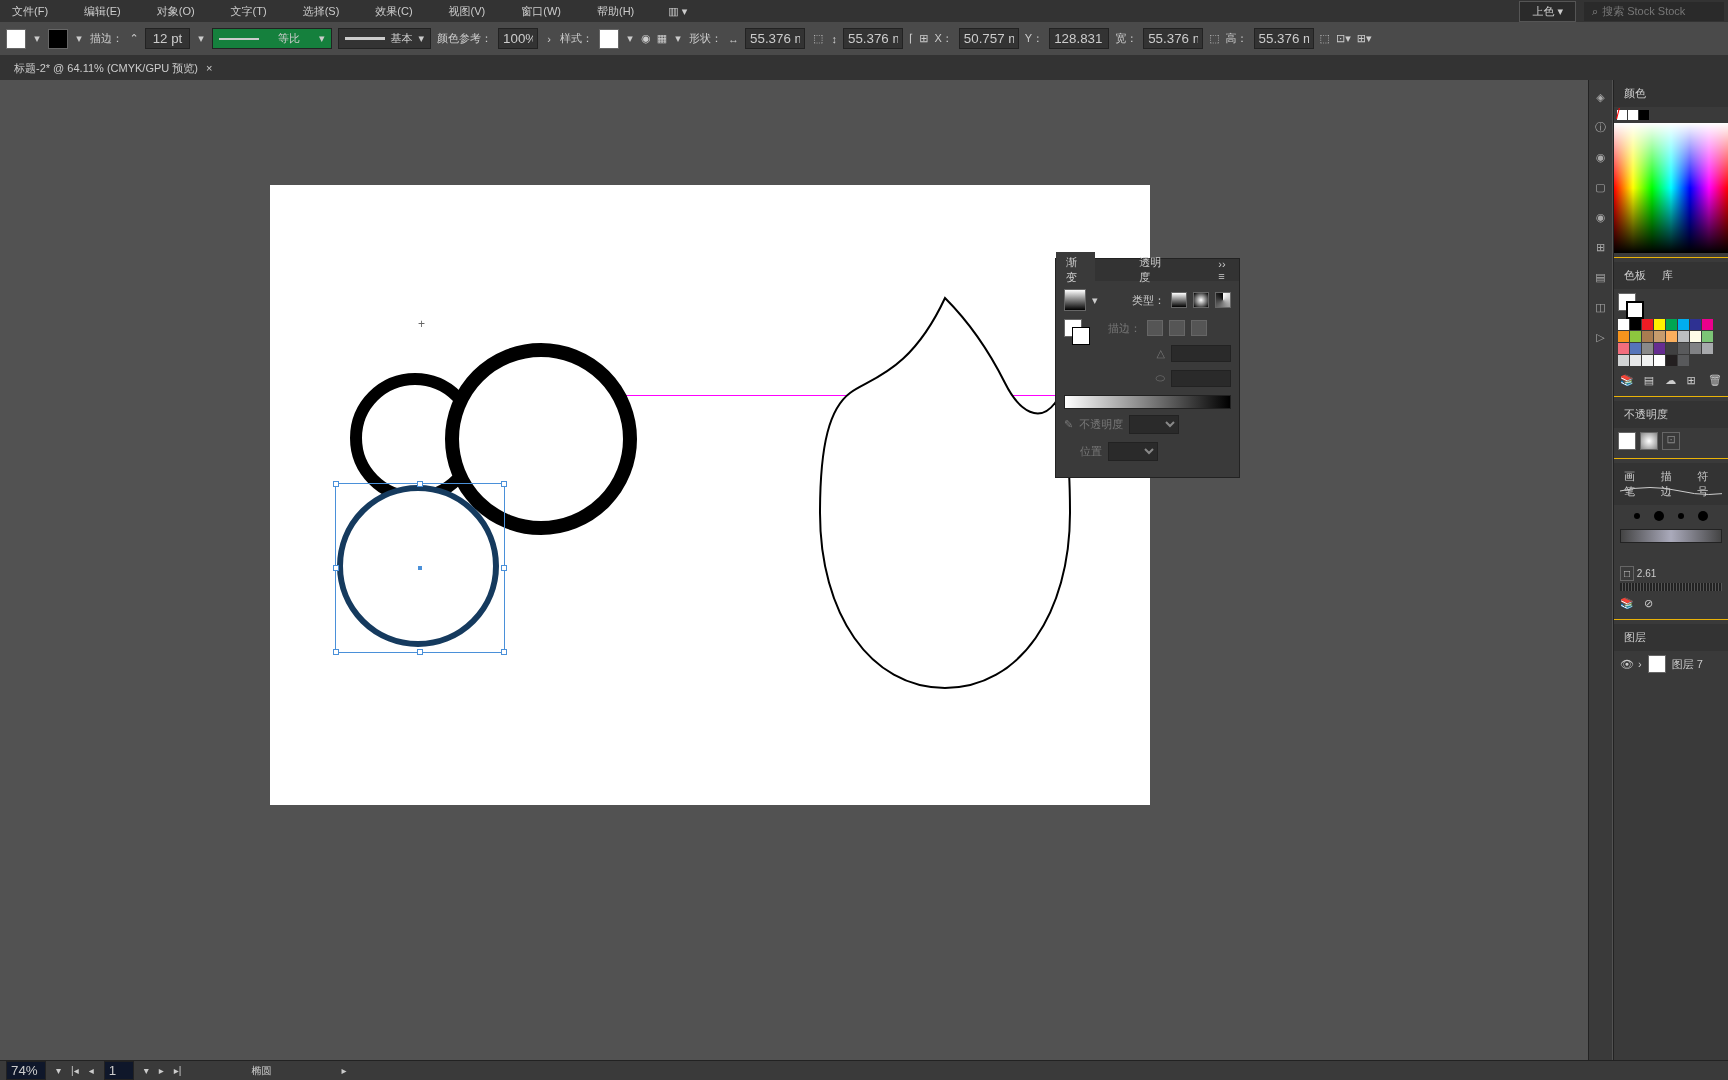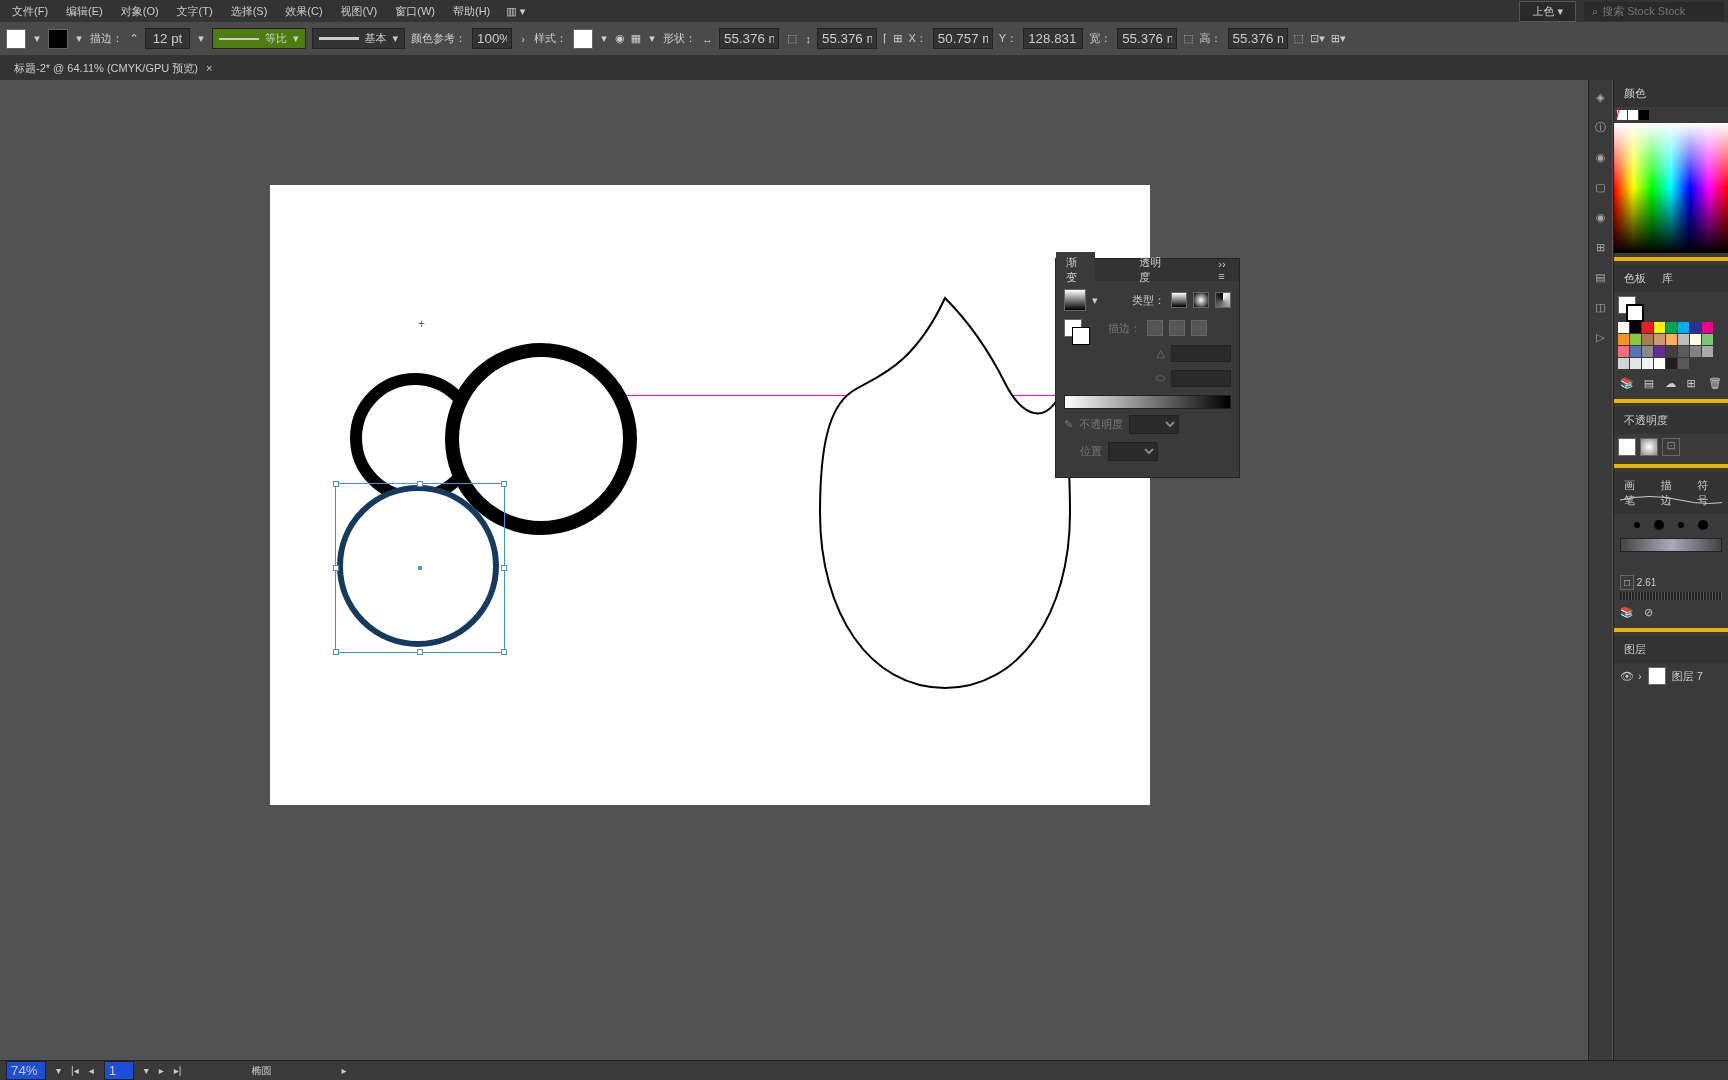--- a/index.html
+++ b/index.html
@@ -1,19 +1,19 @@
 <!DOCTYPE html>
 <html><head>
 <meta charset="utf-8">
 <style>
 * { margin: 0; padding: 0; box-sizing: border-box; font-family: "Microsoft YaHei", sans-serif; }
 body { background: #4a4a4a; color: #ccc; font-size: 11px; overflow: hidden; width: 1728px; height: 1080px; position: relative; }
 
 
-.menu-bar { background: #333; height: 22px; display: flex; align-items: center; padding: 0 4px; gap: 2px; text-align: center; }
+.menu-bar { background: #333; height: 22px; display: flex; align-items: center; padding: 0 4px; gap: 20px; text-align: center; }
 .menu-item { padding: 3px 8px; cursor: pointer; }
 .menu-right { margin-left: auto; display: flex; align-items: center; gap: 8px; }
 .menu-right .dropdown { background: #2a2a2a; padding: 2px 12px; border: 1px solid #555; }
 .search-box { background: #2a2a2a; padding: 2px 8px; width: 140px; color: #888; display: flex; align-items: center; gap: 4px; }
 
 
 .control-bar { background: #4a4a4a; height: 34px; display: flex; align-items: center; padding: 0 6px; gap: 6px; border-bottom: 1px solid #333; }
 .ctrl-swatch { width: 20px; height: 20px; border: 1px solid #666; }
 .ctrl-swatch.white { background: #fff; }
 .ctrl-swatch.black { background: #000; }
@@ -62,21 +62,21 @@
 .grad-preview { width: 22px; height: 22px; background: linear-gradient(#fff,#000); border: 1px solid #666; }
 .grad-swatch { width: 16px; height: 16px; border: 1px solid #666; }
 .grad-slider { height: 14px; background: linear-gradient(to right, #fff, #000); margin: 6px 0; border: 1px solid #222; }
 .float-select { background: #2a2a2a; border: 1px solid #222; color: #888; padding: 2px; width: 100%; font-size: 10px; }
 
 
 .right-panels { position: absolute; right: 0; top: 0; width: 115px; bottom: 0; background: #3a3a3a; border-left: 1px solid #222; }
 .right-icons { position: absolute; right: 116px; top: 0; width: 24px; bottom: 0; background: #3a3a3a; border-left: 1px solid #222; display: flex; flex-direction: column; align-items: center; gap: 12px; padding-top: 8px; }
 .ricon { width: 18px; height: 18px; display: flex; align-items: center; justify-content: center; color: #aaa; }
 
-.panel-section { border-bottom: 4px solid #eab308; padding-bottom: 4px; margin-bottom: 4px; }
+.panel-section { border-bottom: 1px solid #eab308; padding-bottom: 4px; margin-bottom: 4px; }
 .panel-header { padding: 4px 6px; font-size: 11px; background: #333; display: flex; align-items: center; gap: 8px; }
 .panel-tab { padding: 2px 4px; }
 .color-spectrum { width: 100%; height: 130px; background: linear-gradient(to bottom, rgba(255,255,255,1), rgba(255,255,255,0) 50%, rgba(0,0,0,0) 50%, rgba(0,0,0,1)), linear-gradient(to right, red, yellow, lime, cyan, blue, magenta, red); }
 .color-swatches-row { display: flex; gap: 1px; padding: 3px; }
 .mini-swatch { width: 10px; height: 10px; }
 
 .swatch-grid { display: flex; flex-wrap: wrap; gap: 1px; padding: 4px; }
 .sw { width: 11px; height: 11px; }
 
 .bottom-icons { display: flex; gap: 10px; padding: 4px 6px; }
@@ -92,21 +92,21 @@
 .brush-line svg { width: 100%; }
 .brush-value { padding: 2px 6px; font-size: 10px; }
 
 
 .layer-row { display: flex; align-items: center; gap: 6px; padding: 4px 6px; background: #3a3a3a; }
 .eye { width: 12px; height: 12px; }
 .layer-thumb { width: 18px; height: 18px; background: #fff; border: 1px solid #666; }
 
 
 .status-bar { position: absolute; bottom: 0; left: 0; right: 0; height: 20px; background: #3a3a3a; display: flex; align-items: center; padding: 0 6px; gap: 10px; font-size: 10px; border-top: 1px solid #222; }
-.status-input { background: #1d4ed8; border: 1px solid #222; color: #ccc; padding: 1px 4px; width: 50px; }
+.status-input { background: #0f172a; border: 1px solid #222; color: #ccc; padding: 1px 4px; width: 50px; }
 </style>
 </head>
 <body>
 
 <div class="menu-bar">
   <div class="menu-item">文件(F)</div>
   <div class="menu-item">编辑(E)</div>
   <div class="menu-item">对象(O)</div>
   <div class="menu-item">文字(T)</div>
   <div class="menu-item">选择(S)</div>
@@ -126,21 +126,21 @@
 
 <div class="control-bar">
   <div class="ctrl-swatch white"></div>
   <span class="ctrl-chevron">▾</span>
   <div class="ctrl-swatch black"></div>
   <span class="ctrl-chevron">▾</span>
   <span class="ctrl-label">描边：</span>
   <span class="ctrl-chevron">⌃</span>
   <input class="ctrl-input" style="width: 45px;" value="12 pt">
   <span class="ctrl-chevron">▾</span>
-  <div style="background:#4d7c0f;border:1px solid #222;padding:2px 6px;display:flex;align-items:center;gap:6px">
+  <div style="background:#15803d;border:1px solid #222;padding:2px 6px;display:flex;align-items:center;gap:19px">
     <span style="display:inline-block;width:40px;height:2px;background:#ccc"></span>
     <span>等比</span> ▾
   </div>
   <div style="background:#333;border:1px solid #222;padding:2px 6px;display:flex;align-items:center;gap:6px">
     <span style="display:inline-block;width:40px;height:3px;background:#ccc"></span>
     <span>基本</span> ▾
   </div>
   <span class="ctrl-label">颜色参考：</span>
   <input class="ctrl-input" style="width: 40px;" value="100%">
   <span class="ctrl-chevron">›</span>

